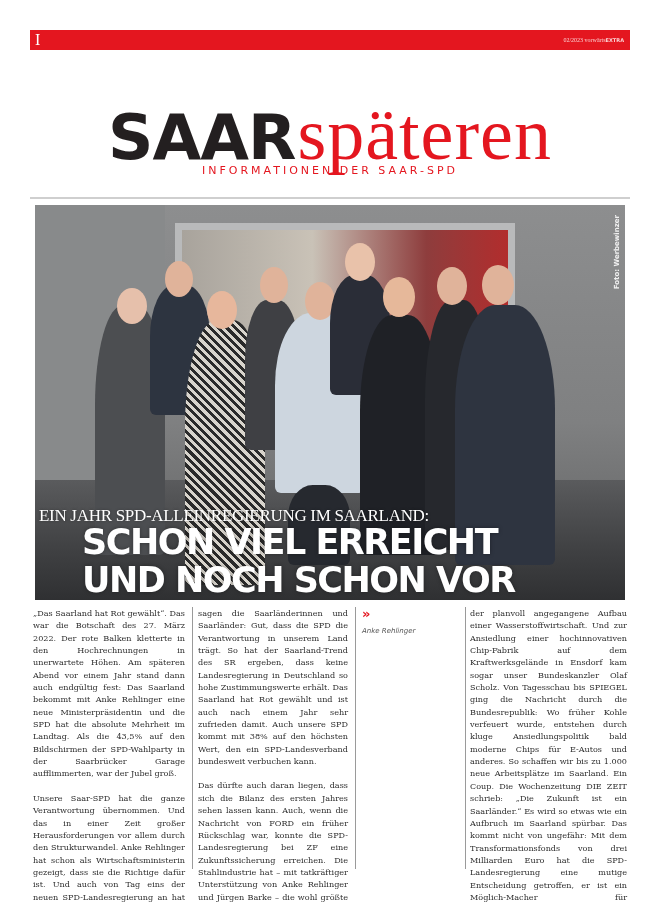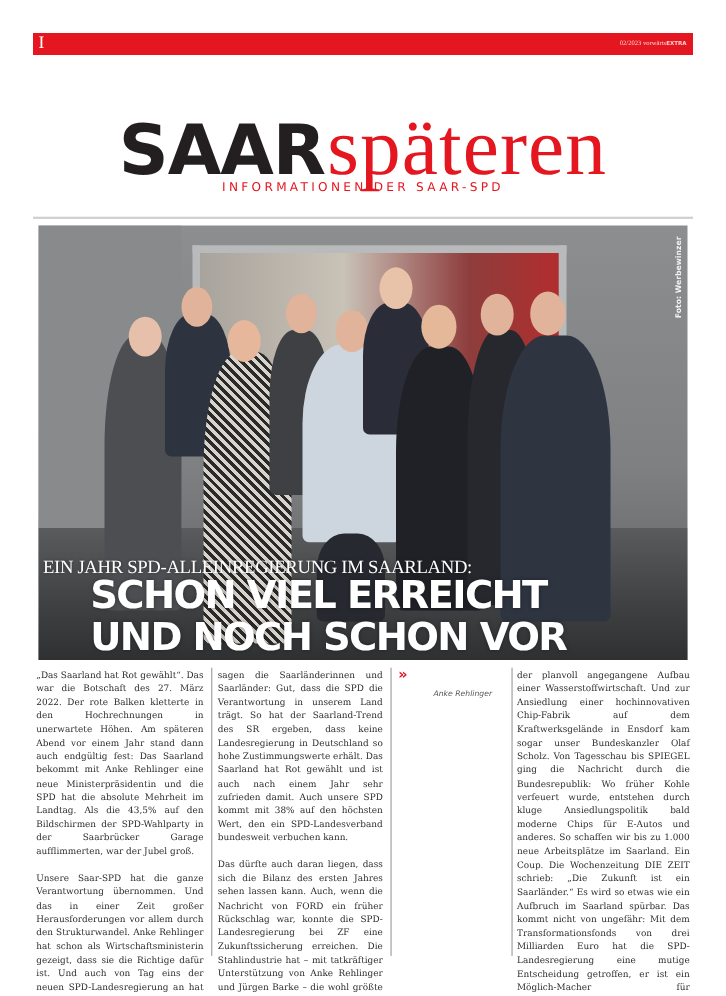--- a/index.html
+++ b/index.html
@@ -33,21 +33,21 @@
   .col p + p { margin-top: 12px; }
   .col1 { left: 33px; width: 152px; }
   .col2 { left: 198px; width: 150px; }
   .col4 { left: 470px; width: 157px; }
   .vline { position: absolute; top: 607px; width: 1px; background: #9a9a9a; }
 
   .quote { position: absolute; left: 362px; top: 607px; width: 98px; }
   .quote .open { color: #e4161f; font-family: "DejaVu Sans", sans-serif; font-weight: bold; font-size: 13px; line-height: 13px; }
   .quote .text { color: #e4161f; font-family: "DejaVu Serif", serif; font-size: 13.2px; line-height: 16.6px; margin-top: 2px; }
   .quote .close { font-family: "DejaVu Sans", sans-serif; font-weight: bold; font-size: 11px; }
-  .quote .author { margin-top: 7px; font-family: "DejaVu Sans", sans-serif; font-style: italic; font-size: 7px; color: #555; margin-left: 32px; }
+  .quote .author { margin-top: 7px; font-family: "DejaVu Sans", sans-serif; font-style: italic; font-size: 7px; color: #555; }
 </style>
 </head>
 <body>
 
 <div class="topbar">
   <span class="issue-mark">I</span>
   <div class="issue"><span>02/2023 vorwärts</span><b>EXTRA</b></div>
 </div>
 
 <div class="masthead">

